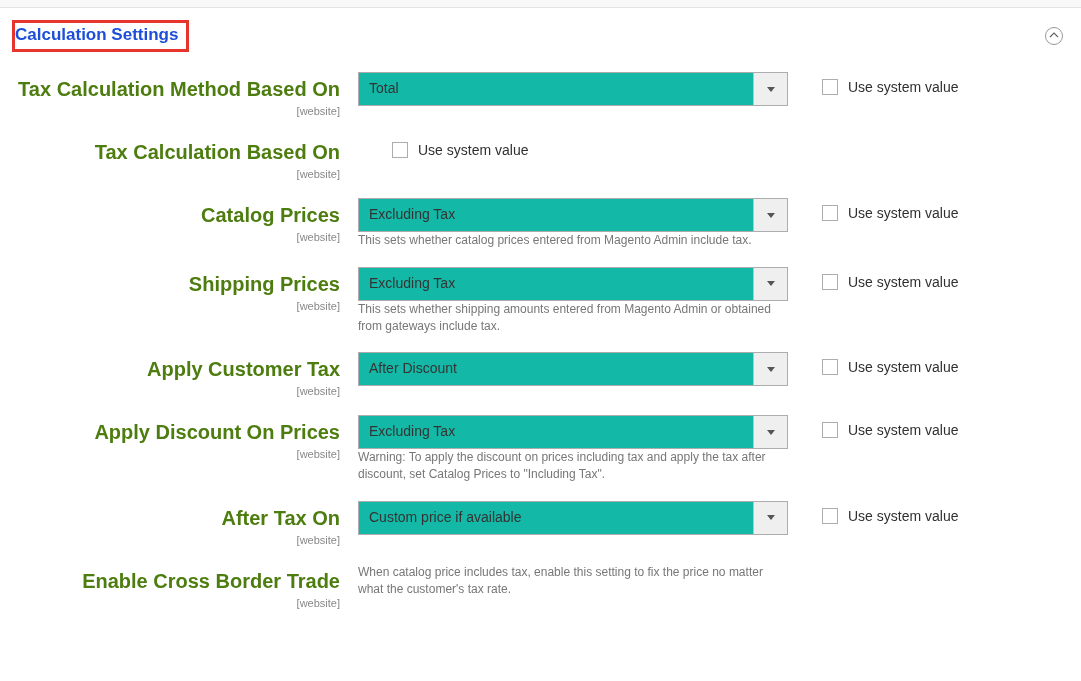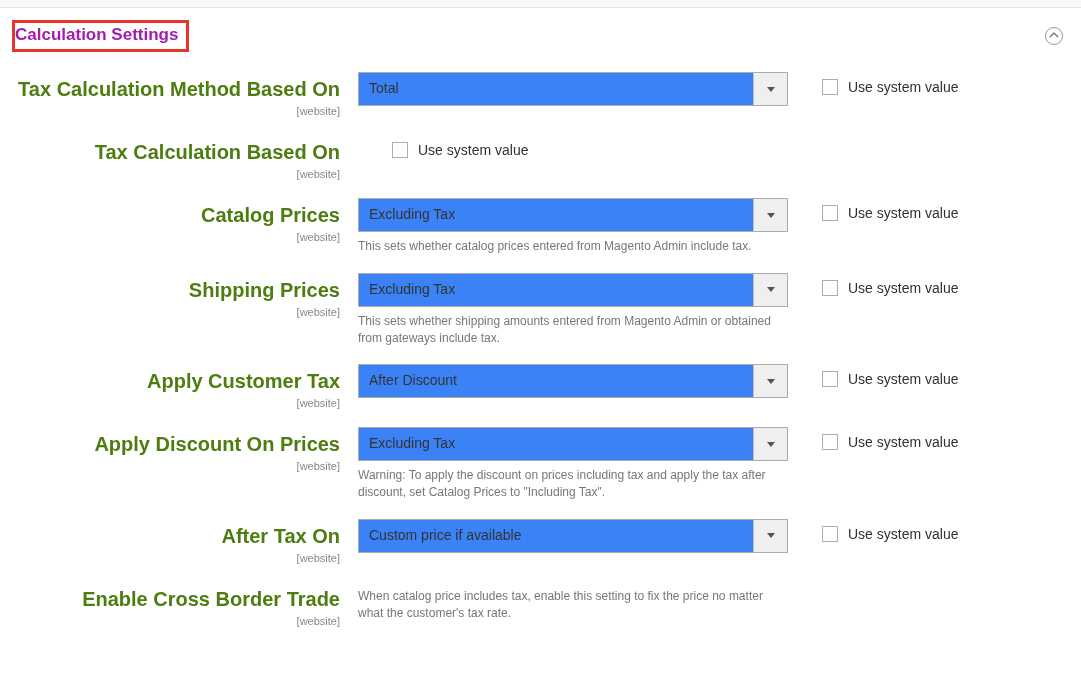--- a/index.html
+++ b/index.html
@@ -18,21 +18,21 @@
   }
   .section-header {
     display: flex;
     align-items: center;
     justify-content: space-between;
     padding: 12px 18px 10px 18px;
   }
   .section-title {
     font-size: 17px;
     font-weight: 600;
-    color: #a21caf;
+    color: #1d4ed8;
   }
   .highlight-box {
     border: 3px solid #e7342c;
     padding: 2px 8px 4px 0;
     margin-left: -6px;
     display: inline-block;
   }
   .collapse-icon {
     width: 18px;
     height: 18px;
@@ -77,40 +77,39 @@
     width: 430px;
     height: 34px;
     border: 1px solid #adadad;
     display: flex;
   }
   .select-value {
     flex: 1;
     padding: 7px 10px;
     font-size: 14px;
     color: #333;
-    background: #3b82f6;
+    background: #14b8a6;
   }
   .select-arrow {
     width: 34px;
     background: #efefef;
     border-left: 1px solid #c2c2c2;
     display: flex;
     align-items: center;
     justify-content: center;
   }
   .select-arrow .triangle {
     width: 0; height: 0;
     border-left: 4px solid transparent;
     border-right: 4px solid transparent;
     border-top: 5px solid #555;
   }
   .help-text {
     font-size: 12px;
     color: #777;
-    margin-top: 6px;
     line-height: 1.4;
     max-width: 430px;
   }
   .sys-col {
     display: flex;
     align-items: center;
     padding-left: 34px;
     padding-top: 7px;
     justify-content: flex-end;
   }

